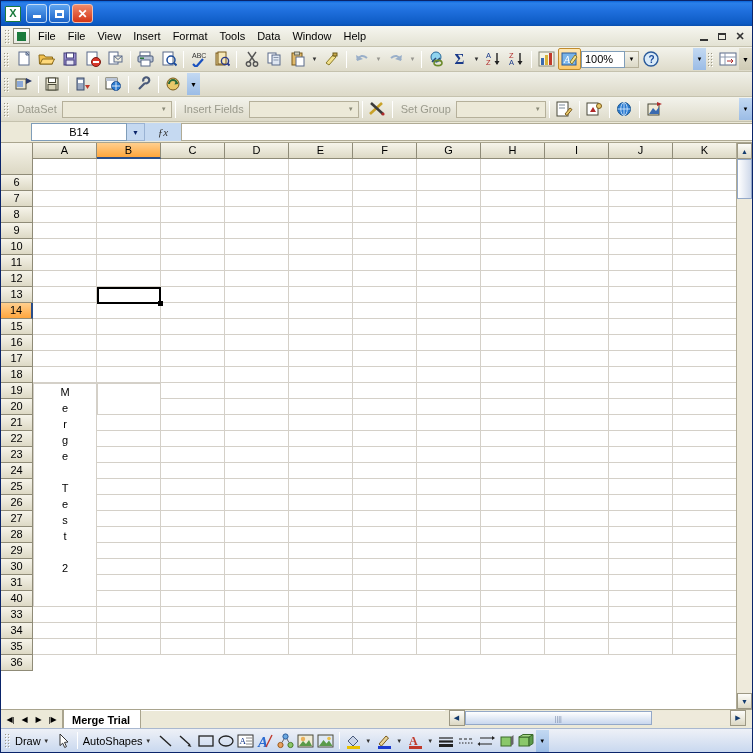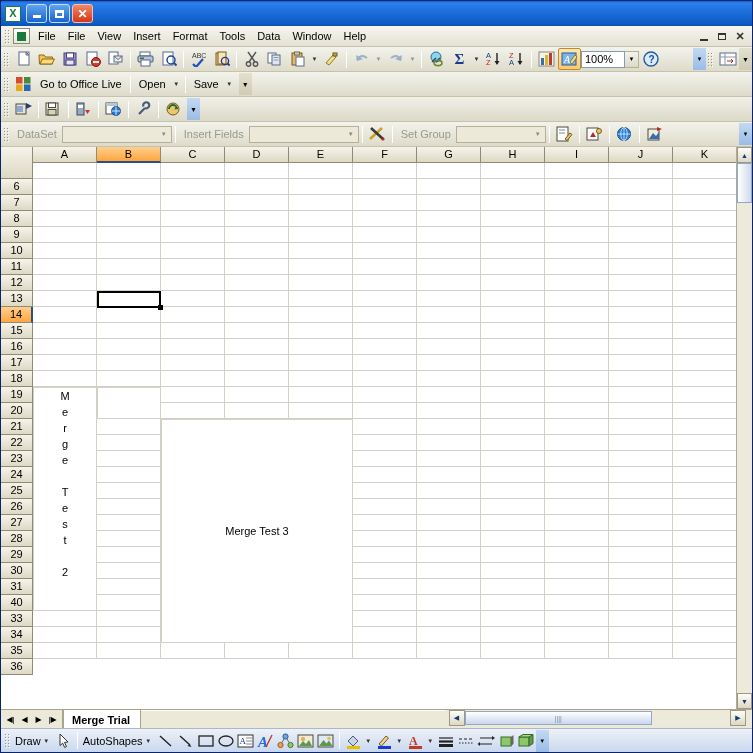--- a/index.html
+++ b/index.html
@@ -378,39 +378,20 @@
       <svg width="18" height="16">
           <rect x="1" y="2" width="16" height="12" fill="#fff" stroke="#5a6a8a"></rect>
           <line x1="1" y1="6" x2="17" y2="6" stroke="#8a97ad"></line>
           <line x1="6" y1="2" x2="6" y2="14" stroke="#8a97ad"></line>
           <path d="M8 10 h6 M12 8 l2 2 l-2 2" stroke="#b02a2a" fill="none"></path>
         </svg>
       </div>
     <div class="tb-overflow2">▼</div>
   </div>
 
-  <div class="toolbar">
-    <div class="gripdots"></div>
-    <div class="tbtn">
-      <svg width="17" height="16">
-          <rect x="1" y="1" width="6.5" height="6.5" fill="#d94a2a"></rect>
-          <rect x="9" y="1" width="6.5" height="6.5" fill="#4a8a3a"></rect>
-          <rect x="1" y="8.5" width="6.5" height="6.5" fill="#e8a81a"></rect>
-          <rect x="9" y="8.5" width="6.5" height="6.5" fill="#2a6ab0"></rect>
-        </svg>
-      </div>
-    <div class="tb-label">Go to Office Live</div>
-    <div class="tb-sep"></div>
-    <div class="tb-label">Open</div>
-    <div class="tarrow">▼</div>
-    <div class="tb-sep"></div>
-    <div class="tb-label">Save</div>
-    <div class="tarrow">▼</div>
-    <div class="tb-overflow2" style="margin-left:4px">▼</div>
-  </div>
 
   <div class="toolbar" style="background:linear-gradient(to bottom,#f0f0e8,#dcd9c8)">
     <div class="gripdots"></div>
     <div class="tbtn">
       <svg width="18" height="16">
           <rect x="1" y="3" width="10" height="10" fill="#e8e4d0" stroke="#4a4a3a"></rect>
           <path d="M11 2 l6 3 l-6 3 z" fill="#2a3a6a"></path>
           <rect x="2" y="5" width="6" height="6" fill="#8aa8d8"></rect>
         </svg>
       </div>
@@ -513,20 +494,28 @@
     <div class="tbtn">
       <svg width="17" height="16">
           <rect x="2" y="3" width="11" height="11" fill="#f0ecd8" stroke="#4a4a3a"></rect>
           <path d="M3 13 l4 -6 l3 3 l3 -4 v7 z" fill="#3a6ab0"></path>
           <path d="M11 1 l5 2 l-5 2 z" fill="#b02a2a"></path>
         </svg>
       </div>
     <div class="tb-overflow">▼</div>
   </div>
 
+  <div class="fbar">
+    <div class="namebox">
+      <span>B14</span>
+    </div>
+    <div class="nb-dd">▼</div>
+    <div class="fx">ƒx</div>
+    <div class="finput"></div>
+  </div>
 
   <div class="gridwrap">
     <div class="gridtop">
       <div style="display:flex;flex-direction:column">
         <div class="corner"></div>
         <div class="rowhdr" id="rowheaders">
             <div class="rowcell">6</div>
             <div class="rowcell">7</div>
             <div class="rowcell">8</div>
             <div class="rowcell">9</div>
@@ -922,23 +911,20 @@
               <span style="height: 16px; line-height: 16px;">g</span>
               <span style="height: 16px; line-height: 16px;">e</span>
               <span style="height: 16px; line-height: 16px;">&nbsp;</span>
               <span style="height: 16px; line-height: 16px;">T</span>
               <span style="height: 16px; line-height: 16px;">e</span>
               <span style="height: 16px; line-height: 16px;">s</span>
               <span style="height: 16px; line-height: 16px;">t</span>
               <span style="height: 16px; line-height: 16px;">&nbsp;</span>
               <span style="height: 16px; line-height: 16px;">2</span>
             </div>
-            <div class="merged" style="left: 128px; top: 256px; width: 192px; height: 224px;">
-              <span>Merge Test 3</span>
-            </div>
             <div class="merged" style="left: 64px; top: 224px; width: 64px; height: 32px;"></div>
             <div class="activecell" style="left: 64px; top: 128px; width: 64px; height: 17px;"></div>
             <div class="fillhandle" style="left: 125px; top: 142px;"></div>
           </div>
       </div>
       <div class="vscroll">
         <div class="sb-btn">▲</div>
         <div class="sb-thumb"></div>
         <div class="sb-track"></div>
         <div class="sb-btn">▼</div>

